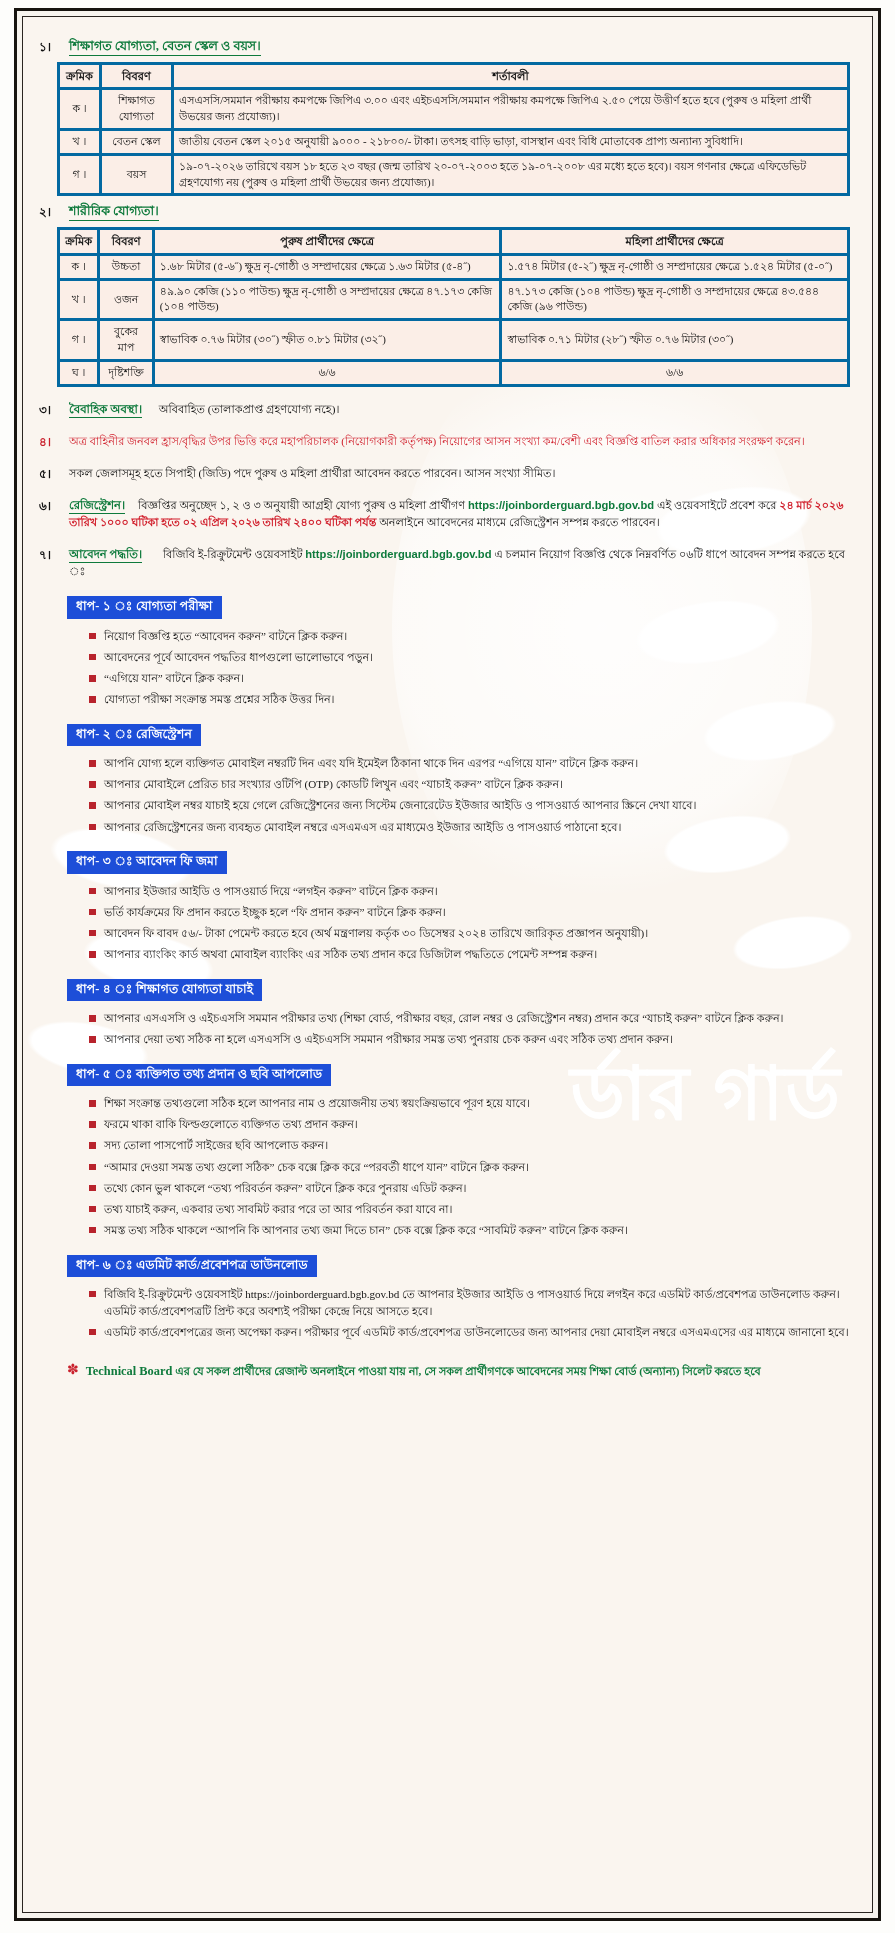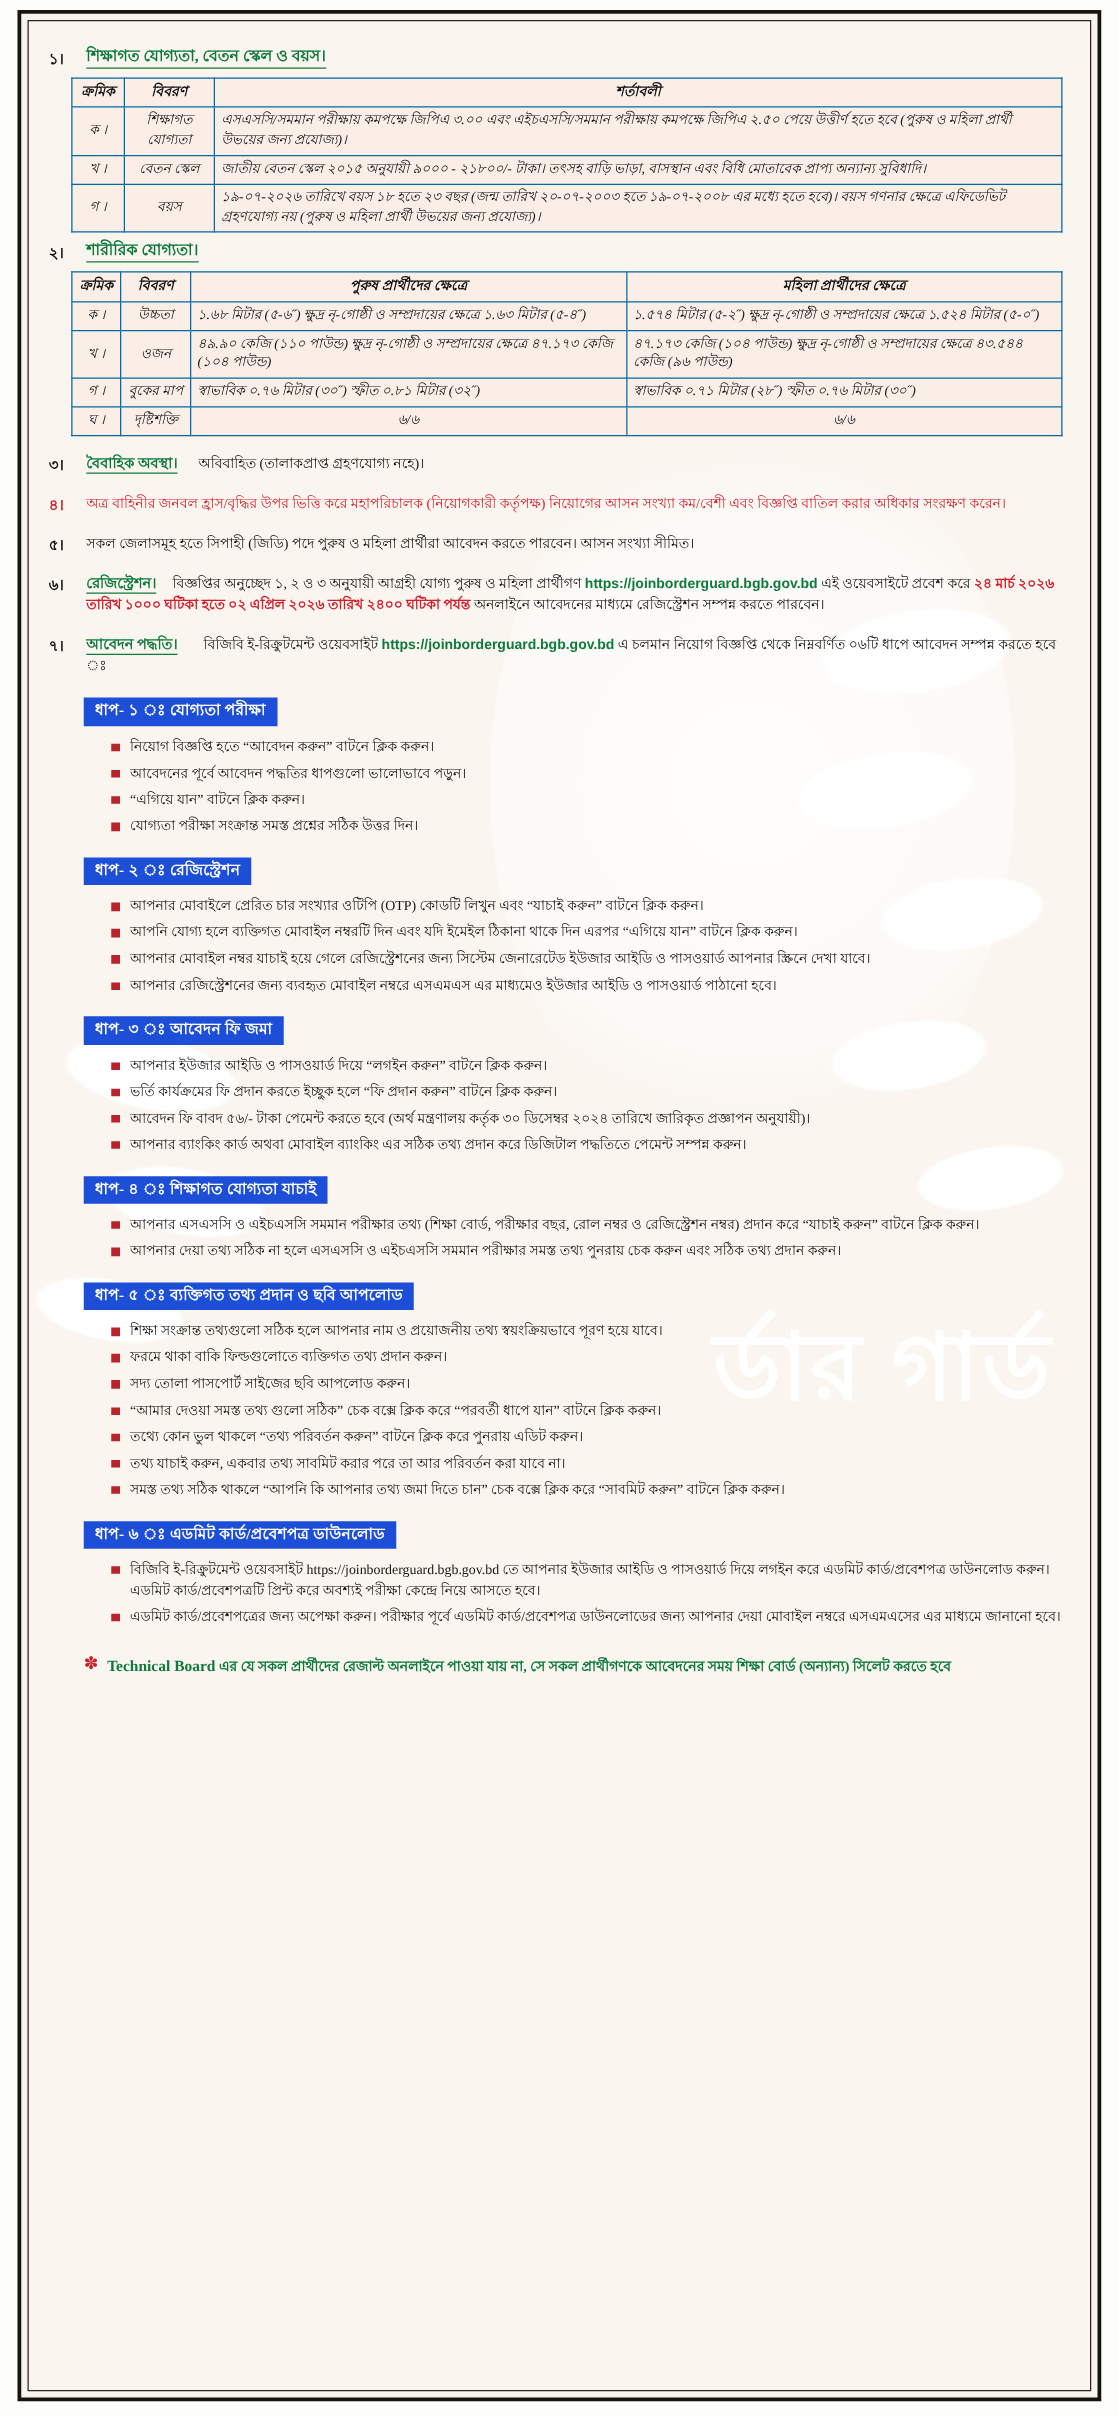--- a/index.html
+++ b/index.html
@@ -124,27 +124,26 @@
   .red-em { color: #d11f2c; font-weight: bold; }
 
   
   table.doc {
     border-collapse: collapse;
     margin: 6px 0 2px 18px;
     background: #fbeee7;
     width: calc(100% - 24px);
   }
   table.doc th, table.doc td {
-    border: 1px solid #0369a1;
+    border: 3px solid #0369a1;
     padding: 3px 5px;
     font-size: 10.9px;
     line-height: 1.45;
     vertical-align: middle;
     color: #141414;
-    font-style: italic;
   }
   table.doc th {
     font-weight: bold;
     text-align: center;
     font-size: 11.3px;
   }
   td.c, th.c { text-align: center; }
   td.nar { width: 42px; }
   td.desc { width: 72px; text-align: center; }
 
@@ -345,22 +344,22 @@
             <li>নিয়োগ বিজ্ঞপ্তি হতে “আবেদন করুন” বাটনে ক্লিক করুন।</li>
             <li>আবেদনের পূর্বে আবেদন পদ্ধতির ধাপগুলো ভালোভাবে পড়ুন।</li>
             <li>“এগিয়ে যান” বাটনে ক্লিক করুন।</li>
             <li>যোগ্যতা পরীক্ষা সংক্রান্ত সমস্ত প্রশ্নের সঠিক উত্তর দিন।</li>
           </ul>
         </div>
 
         <div class="step-wrap">
           <span class="step-badge">ধাপ- ২ ঃ রেজিস্ট্রেশন</span>
           <ul class="step-list">
+            <li>আপনি যোগ্য হলে ব্যক্তিগত মোবাইল নম্বরটি দিন এবং যদি ইমেইল ঠিকানা থাকে দিন এরপর “এগিয়ে যান” বাটনে ক্লিক করুন।</li>
             <li>আপনার মোবাইলে প্রেরিত চার সংখ্যার ওটিপি (OTP) কোডটি লিখুন এবং “যাচাই করুন” বাটনে ক্লিক করুন।</li>
-            <li>আপনি যোগ্য হলে ব্যক্তিগত মোবাইল নম্বরটি দিন এবং যদি ইমেইল ঠিকানা থাকে দিন এরপর “এগিয়ে যান” বাটনে ক্লিক করুন।</li>
             <li>আপনার মোবাইল নম্বর যাচাই হয়ে গেলে রেজিস্ট্রেশনের জন্য সিস্টেম জেনারেটেড ইউজার আইডি ও পাসওয়ার্ড আপনার স্ক্রিনে দেখা যাবে।</li>
             <li>আপনার রেজিস্ট্রেশনের জন্য ব্যবহৃত মোবাইল নম্বরে এসএমএস এর মাধ্যমেও ইউজার আইডি ও পাসওয়ার্ড পাঠানো হবে।</li>
           </ul>
         </div>
 
         <div class="step-wrap">
           <span class="step-badge">ধাপ- ৩ ঃ আবেদন ফি জমা</span>
           <ul class="step-list">
             <li>আপনার ইউজার আইডি ও পাসওয়ার্ড দিয়ে “লগইন করুন” বাটনে ক্লিক করুন।</li>
             <li class="red-line">ভর্তি কার্যক্রমের ফি প্রদান করতে ইচ্ছুক হলে “ফি প্রদান করুন” বাটনে ক্লিক করুন।</li>

